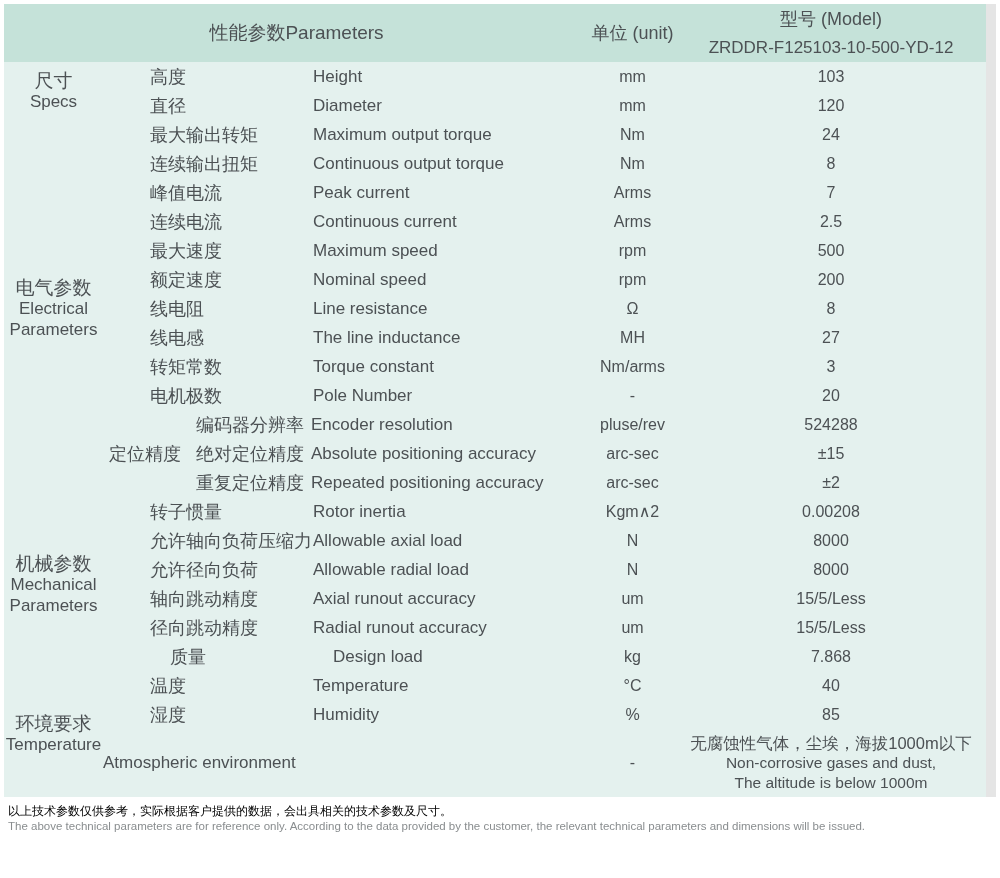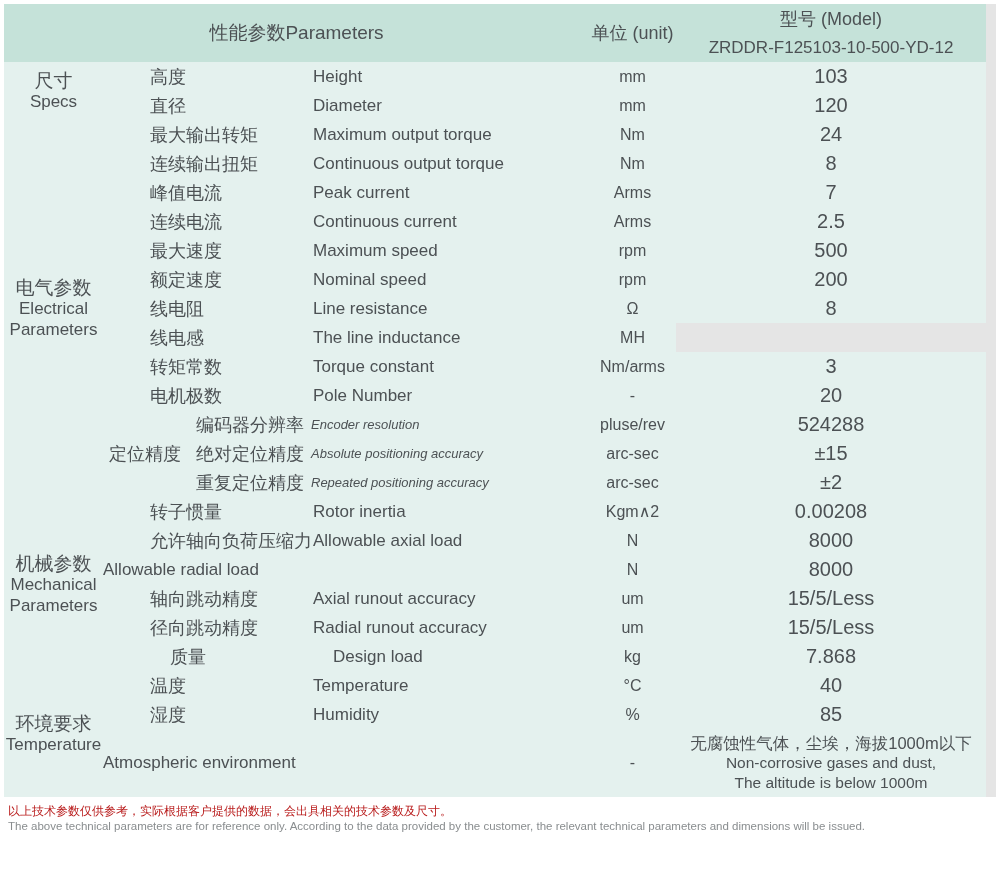--- a/index.html
+++ b/index.html
@@ -31,42 +31,42 @@
   
   .labelcell .cn{
     margin-left:47px;width:163px;flex:none;
     font-size:18px;white-space:nowrap;
   }
   .labelcell .en{font-size:17px;white-space:nowrap;}
   .subcell .cn{
     margin-left:9px;width:115px;flex:none;
     font-size:18px;white-space:nowrap;
   }
-  .subcell .en{font-size:13px;white-space:nowrap;font-style:italic;}
+  .subcell .en{font-size:17px;white-space:nowrap;}
   .labelcell.cn-centered .cn{
     margin-left:0;width:205px;text-align:center;
   }
   
   .seccell{
     flex-direction:column;justify-content:center;text-align:center;
     line-height:21px;
   }
   .seccell .sec-cn{font-size:19px;}
   .seccell .sec-en{font-size:17px;}
   .groupcell{justify-content:center;font-size:18px;}
   .unit{justify-content:center;font-size:16px;text-align:center;}
-  .value{justify-content:center;font-size:20px;text-align:center;}
+  .value{justify-content:center;font-size:16px;text-align:center;}
   .value-multi{
     flex-direction:column;justify-content:center;text-align:center;
     line-height:20px;
   }
   .value-multi .vl-cn{font-size:16.5px;}
   .value-multi .vl-en{font-size:15.5px;}
   .footer{padding:6px 4px 0 4px;}
-  .footer .f-cn{font-size:12px;color:#b91c1c;line-height:16px;}
+  .footer .f-cn{font-size:12px;color:#000000;line-height:16px;}
   .footer .f-en{font-size:11.5px;color:#898d8f;line-height:15px;}
 </style>
 </head>
 <body>
 
 <div class="tablewrap">
   <div class="grid">
 
     <div class="cell hdr center hdr-big" style="grid-area:1/1/3/5;">性能参数Parameters</div>
     <div class="cell hdr center hdr-mid" style="grid-area:1/5/3/6;">单位 (unit)</div>
@@ -151,20 +151,21 @@
       <span class="en">Line resistance</span>
     </div>
     <div class="cell unit" style="grid-area:11/5/12/6;">Ω</div>
     <div class="cell value" style="grid-area:11/6/12/7;">8</div>
 
     <div class="cell labelcell" style="grid-area:12/2/13/5;">
       <span class="cn">线电感</span>
       <span class="en">The line inductance</span>
     </div>
     <div class="cell unit" style="grid-area:12/5/13/6;">MH</div>
+    <div class="cell value" style="grid-area:12/6/13/7;">27</div>
 
     <div class="cell labelcell" style="grid-area:13/2/14/5;">
       <span class="cn">转矩常数</span>
       <span class="en">Torque constant</span>
     </div>
     <div class="cell unit" style="grid-area:13/5/14/6;">Nm/arms</div>
     <div class="cell value" style="grid-area:13/6/14/7;">3</div>
 
     <div class="cell labelcell" style="grid-area:14/2/15/5;">
       <span class="cn">电机极数</span>
@@ -204,20 +205,21 @@
     <div class="cell value" style="grid-area:18/6/19/7;">0.00208</div>
 
     <div class="cell labelcell" style="grid-area:19/2/20/5;">
       <span class="cn">允许轴向负荷压缩力</span>
       <span class="en">Allowable axial load</span>
     </div>
     <div class="cell unit" style="grid-area:19/5/20/6;">N</div>
     <div class="cell value" style="grid-area:19/6/20/7;">8000</div>
 
     <div class="cell labelcell" style="grid-area:20/2/21/5;">
+      <span class="cn">允许径向负荷</span>
       <span class="en">Allowable radial load</span>
     </div>
     <div class="cell unit" style="grid-area:20/5/21/6;">N</div>
     <div class="cell value" style="grid-area:20/6/21/7;">8000</div>
 
     <div class="cell labelcell" style="grid-area:21/2/22/5;">
       <span class="cn">轴向跳动精度</span>
       <span class="en">Axial runout accuracy</span>
     </div>
     <div class="cell unit" style="grid-area:21/5/22/6;">um</div>

